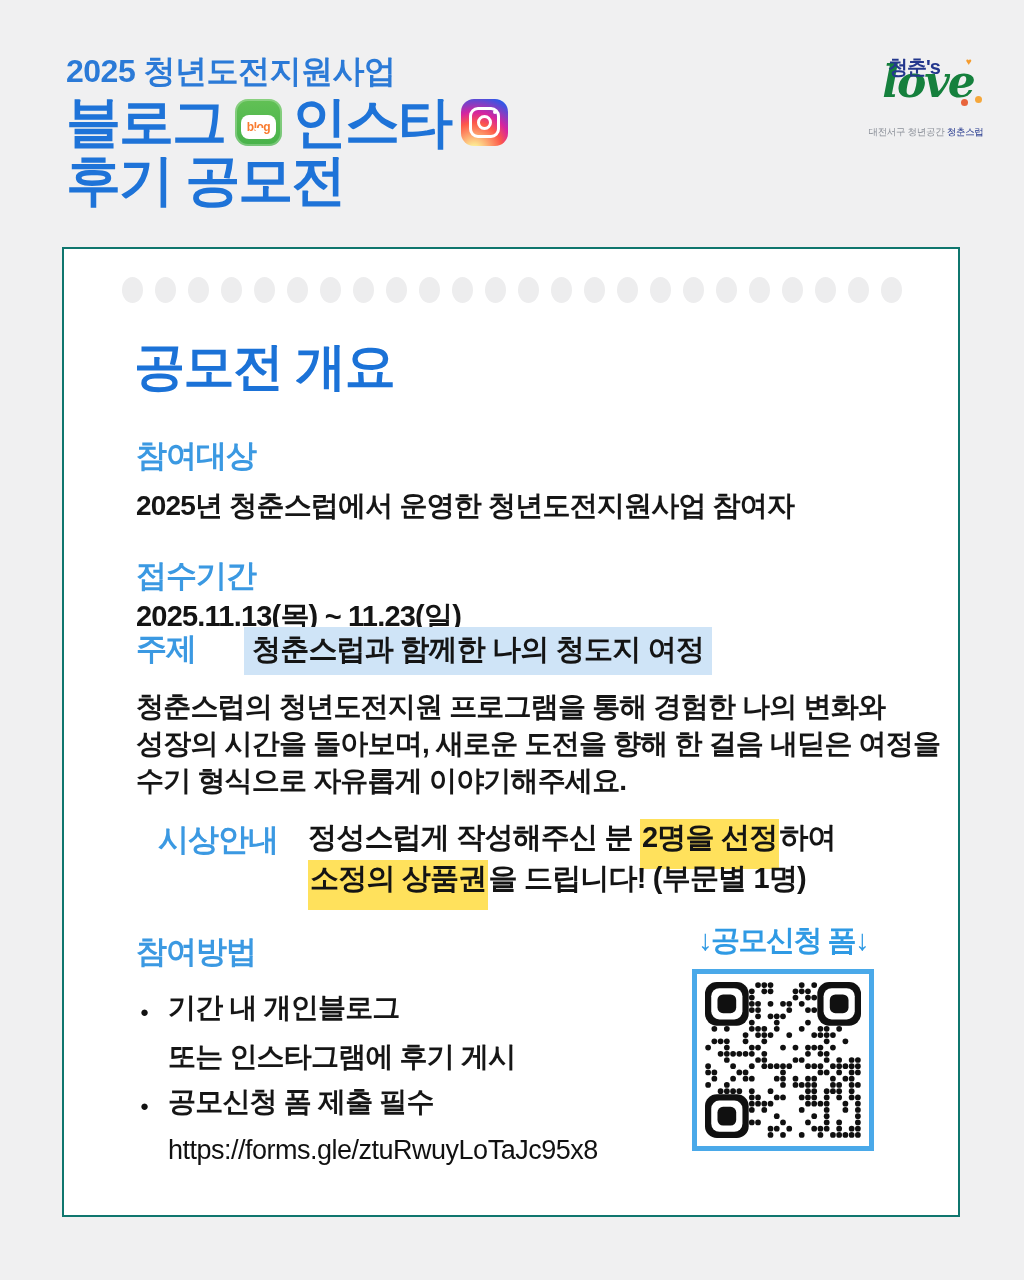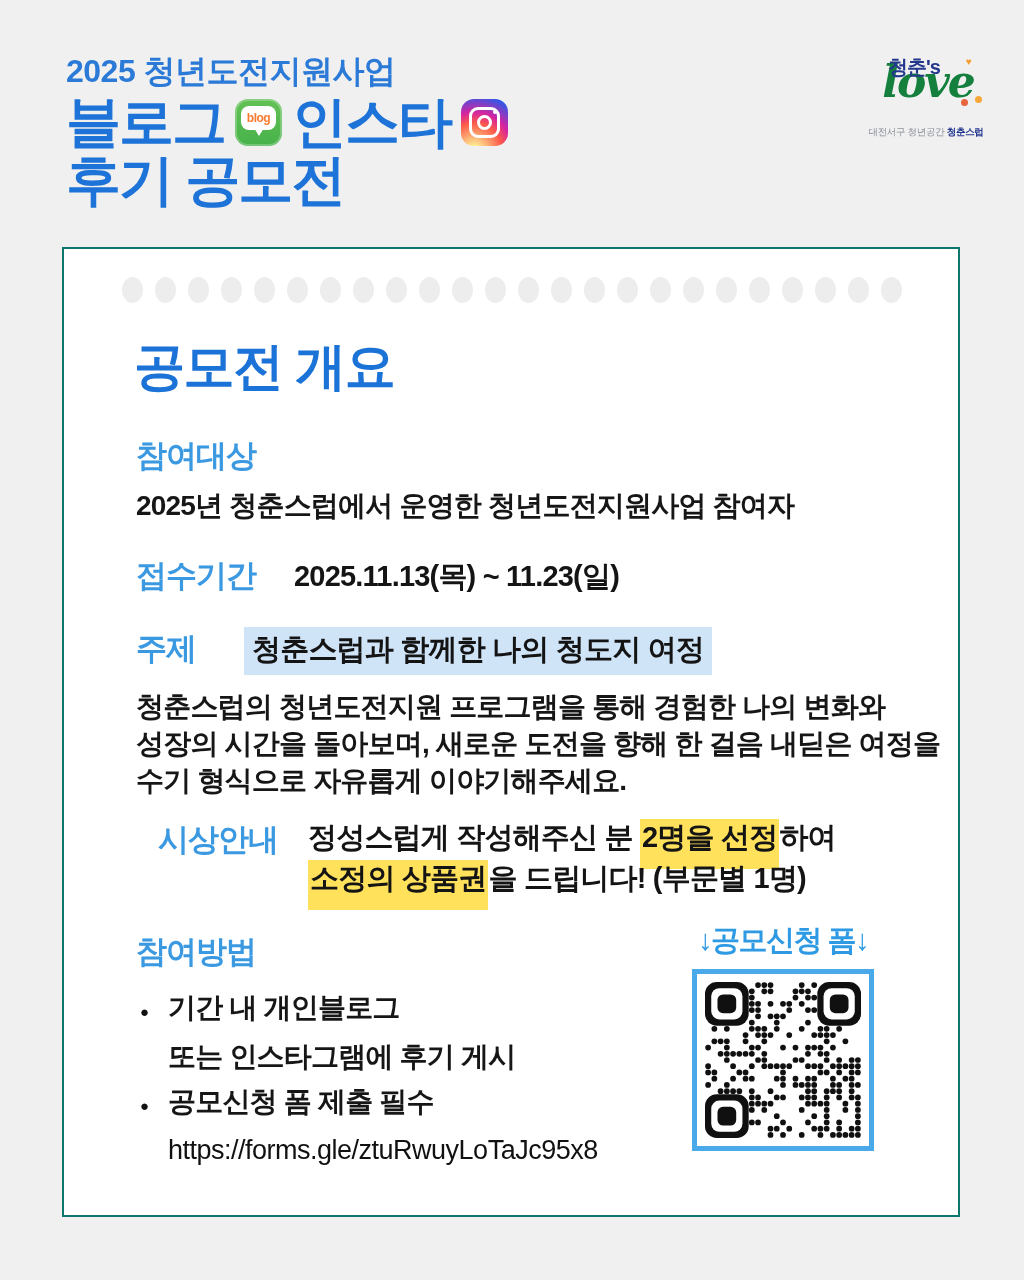--- a/index.html
+++ b/index.html
@@ -22,21 +22,21 @@
   }
   .title-row{display:flex;align-items:center;gap:10px;}
 
   
   .blog-icon{
     width:47px;height:47px;border-radius:13px;position:relative;flex:0 0 auto;
     background:linear-gradient(180deg,#62c155 0%,#47b24a 100%);
     box-shadow:inset 0 0 0 2px rgba(255,255,255,.25);
   }
   .blog-bubble{
-    position:absolute;left:6px;top:7px;width:35px;height:24px;border-radius:8px;
+    position:absolute;left:6px;top:16px;width:35px;height:24px;border-radius:8px;
     background:#ffffff;display:flex;align-items:center;justify-content:center;
   }
   .blog-bubble-text{
     font-size:12px;font-weight:800;color:#f97b2f;letter-spacing:-0.5px;
   }
   .blog-tail{
     position:absolute;left:19px;top:29px;width:0;height:0;
     border-left:5px solid transparent;border-right:5px solid transparent;
     border-top:8px solid #ffffff;
   }
@@ -71,42 +71,42 @@
     font-size:20px;font-weight:800;color:#23378d;letter-spacing:-1px;
   }
   .logo-heart{
     position:absolute;right:24px;top:0;font-size:10px;color:#f59c2f;
   }
   .logo-accent{
     position:absolute;right:14px;top:40px;width:7px;height:7px;border-radius:50%;
     background:#f5a73b;box-shadow:-14px 3px 0 0 #e8643c;
   }
   .logo-caption{margin-top:8px;font-size:9.5px;color:#8b9099;letter-spacing:-0.3px;white-space:nowrap;}
-  .logo-caption-bold{font-weight:700;color:#23378d;margin-top:44px;}
+  .logo-caption-bold{font-weight:400;color:#23378d;margin-top:44px;}
 
   
   .card{
     position:absolute;left:62px;top:247px;width:898px;height:970px;
     background:#ffffff;border:2px solid #0f766e;box-sizing:border-box;
   }
   .dots-row{position:absolute;left:58px;top:28px;display:flex;gap:12px;}
   .dot{width:21px;height:26px;border-radius:50%;background:#ededee;}
 
   .card-title{
     position:absolute;left:70px;top:84px;
     font-size:51px;font-weight:800;color:#1b72d7;letter-spacing:-1.5px;
   }
 
   .sec-heading{font-size:31px;font-weight:800;color:#3b99e2;letter-spacing:-1px;}
   .body-text{font-size:28px;font-weight:600;color:#161616;letter-spacing:-0.8px;}
 
   .sec-target-h{position:absolute;left:72px;top:186px;}
   .sec-target-b{position:absolute;left:72px;top:238px;}
 
-  .sec-period{position:absolute;left:72px;top:306px;display:flex;align-items:baseline;}
+  .sec-period{position:absolute;left:72px;top:306px;display:flex;align-items:baseline;flex-direction:column;}
   .sec-period .sec-heading{width:158px;flex:0 0 auto;}
   .period-value{font-size:29px;font-weight:700;color:#141414;letter-spacing:-0.8px;}
 
   .sec-topic{position:absolute;left:72px;top:378px;display:flex;align-items:baseline;}
   .sec-topic .sec-heading{width:108px;flex:0 0 auto;}
   .topic-value{
     font-size:29px;font-weight:700;color:#141414;letter-spacing:-0.8px;
     background:#cfe4f7;padding:3px 8px 5px 8px;
   }
 

